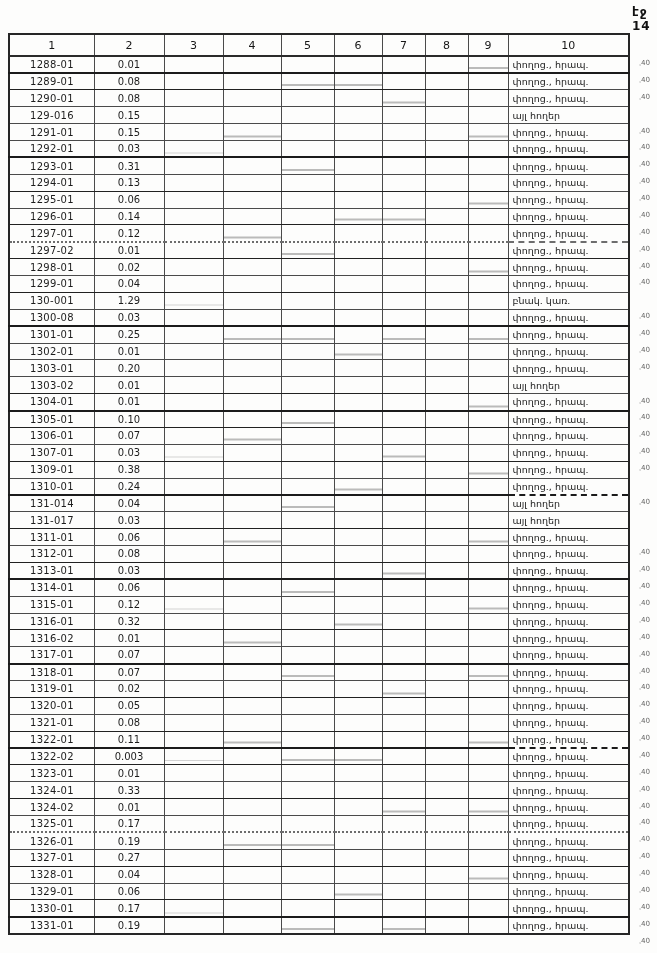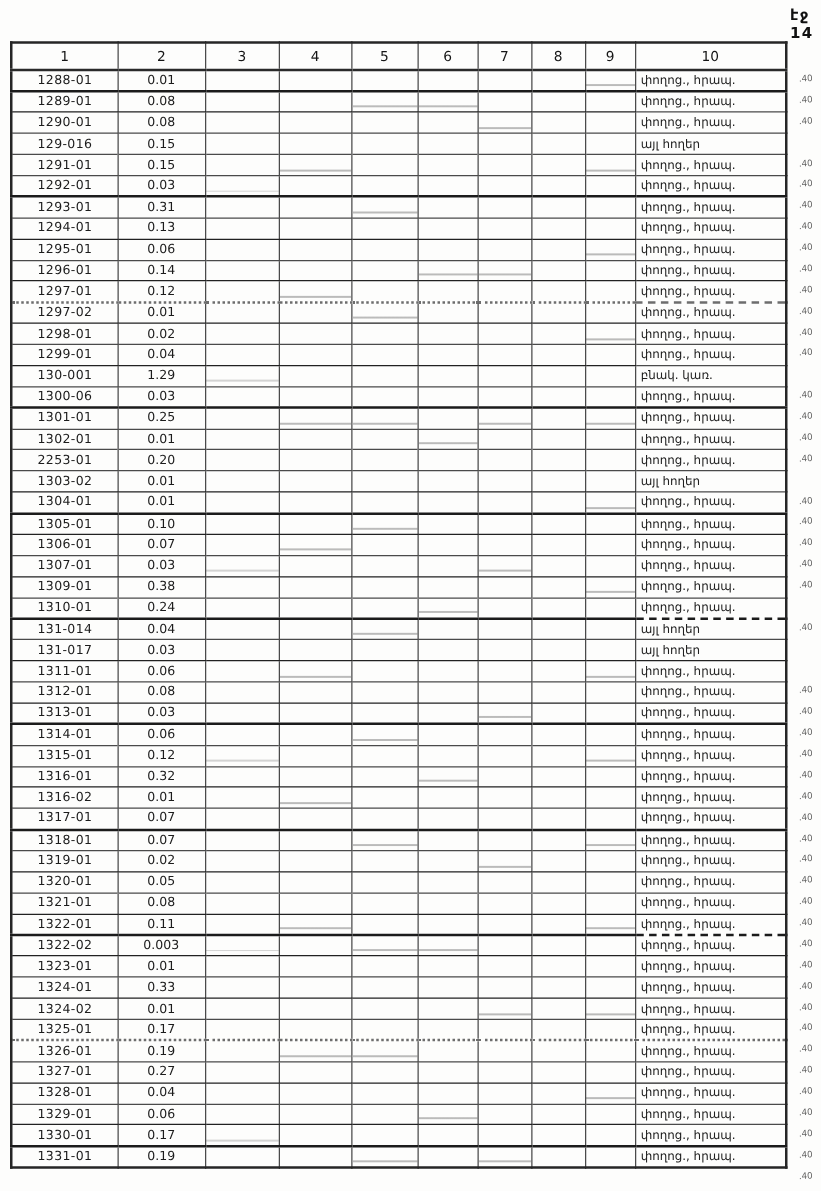--- a/index.html
+++ b/index.html
@@ -272,21 +272,21 @@
       <td></td>
       <td></td>
       <td></td>
       <td></td>
       <td></td>
       <td></td>
       <td></td>
       <td class="use">բնակ. կառ.</td>
     </tr>
         <tr>
-      <td class="code">1300-06</td>
+      <td class="code">1300-08</td>
       <td class="val">0.03</td>
       <td></td>
       <td></td>
       <td></td>
       <td></td>
       <td></td>
       <td></td>
       <td></td>
       <td class="use">փողոց., հրապ.</td>
     </tr>
@@ -308,21 +308,21 @@
       <td></td>
       <td></td>
       <td></td>
       <td></td>
       <td></td>
       <td></td>
       <td></td>
       <td class="use">փողոց., հրապ.</td>
     </tr>
         <tr>
-      <td class="code">2253-01</td>
+      <td class="code">1303-01</td>
       <td class="val">0.20</td>
       <td></td>
       <td></td>
       <td></td>
       <td></td>
       <td></td>
       <td></td>
       <td></td>
       <td class="use">փողոց., հրապ.</td>
     </tr>

